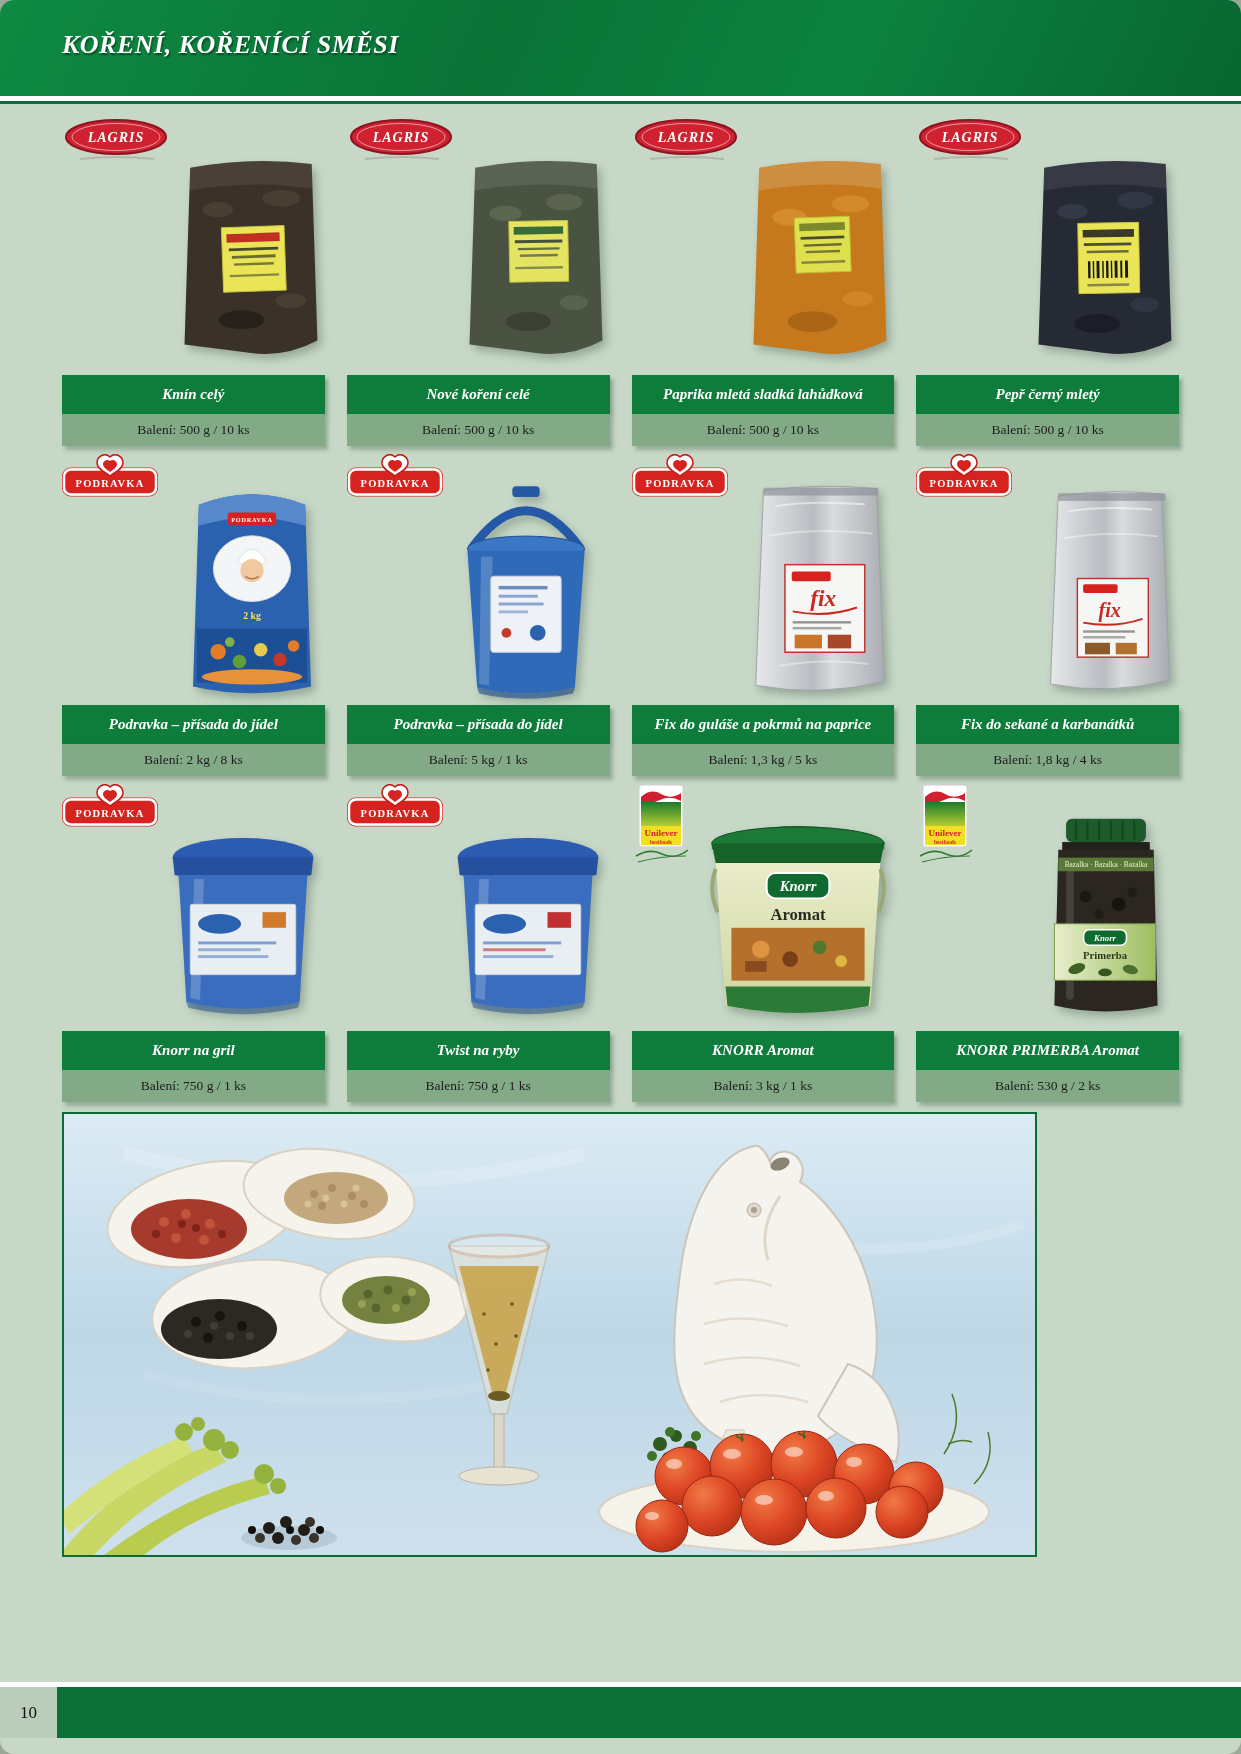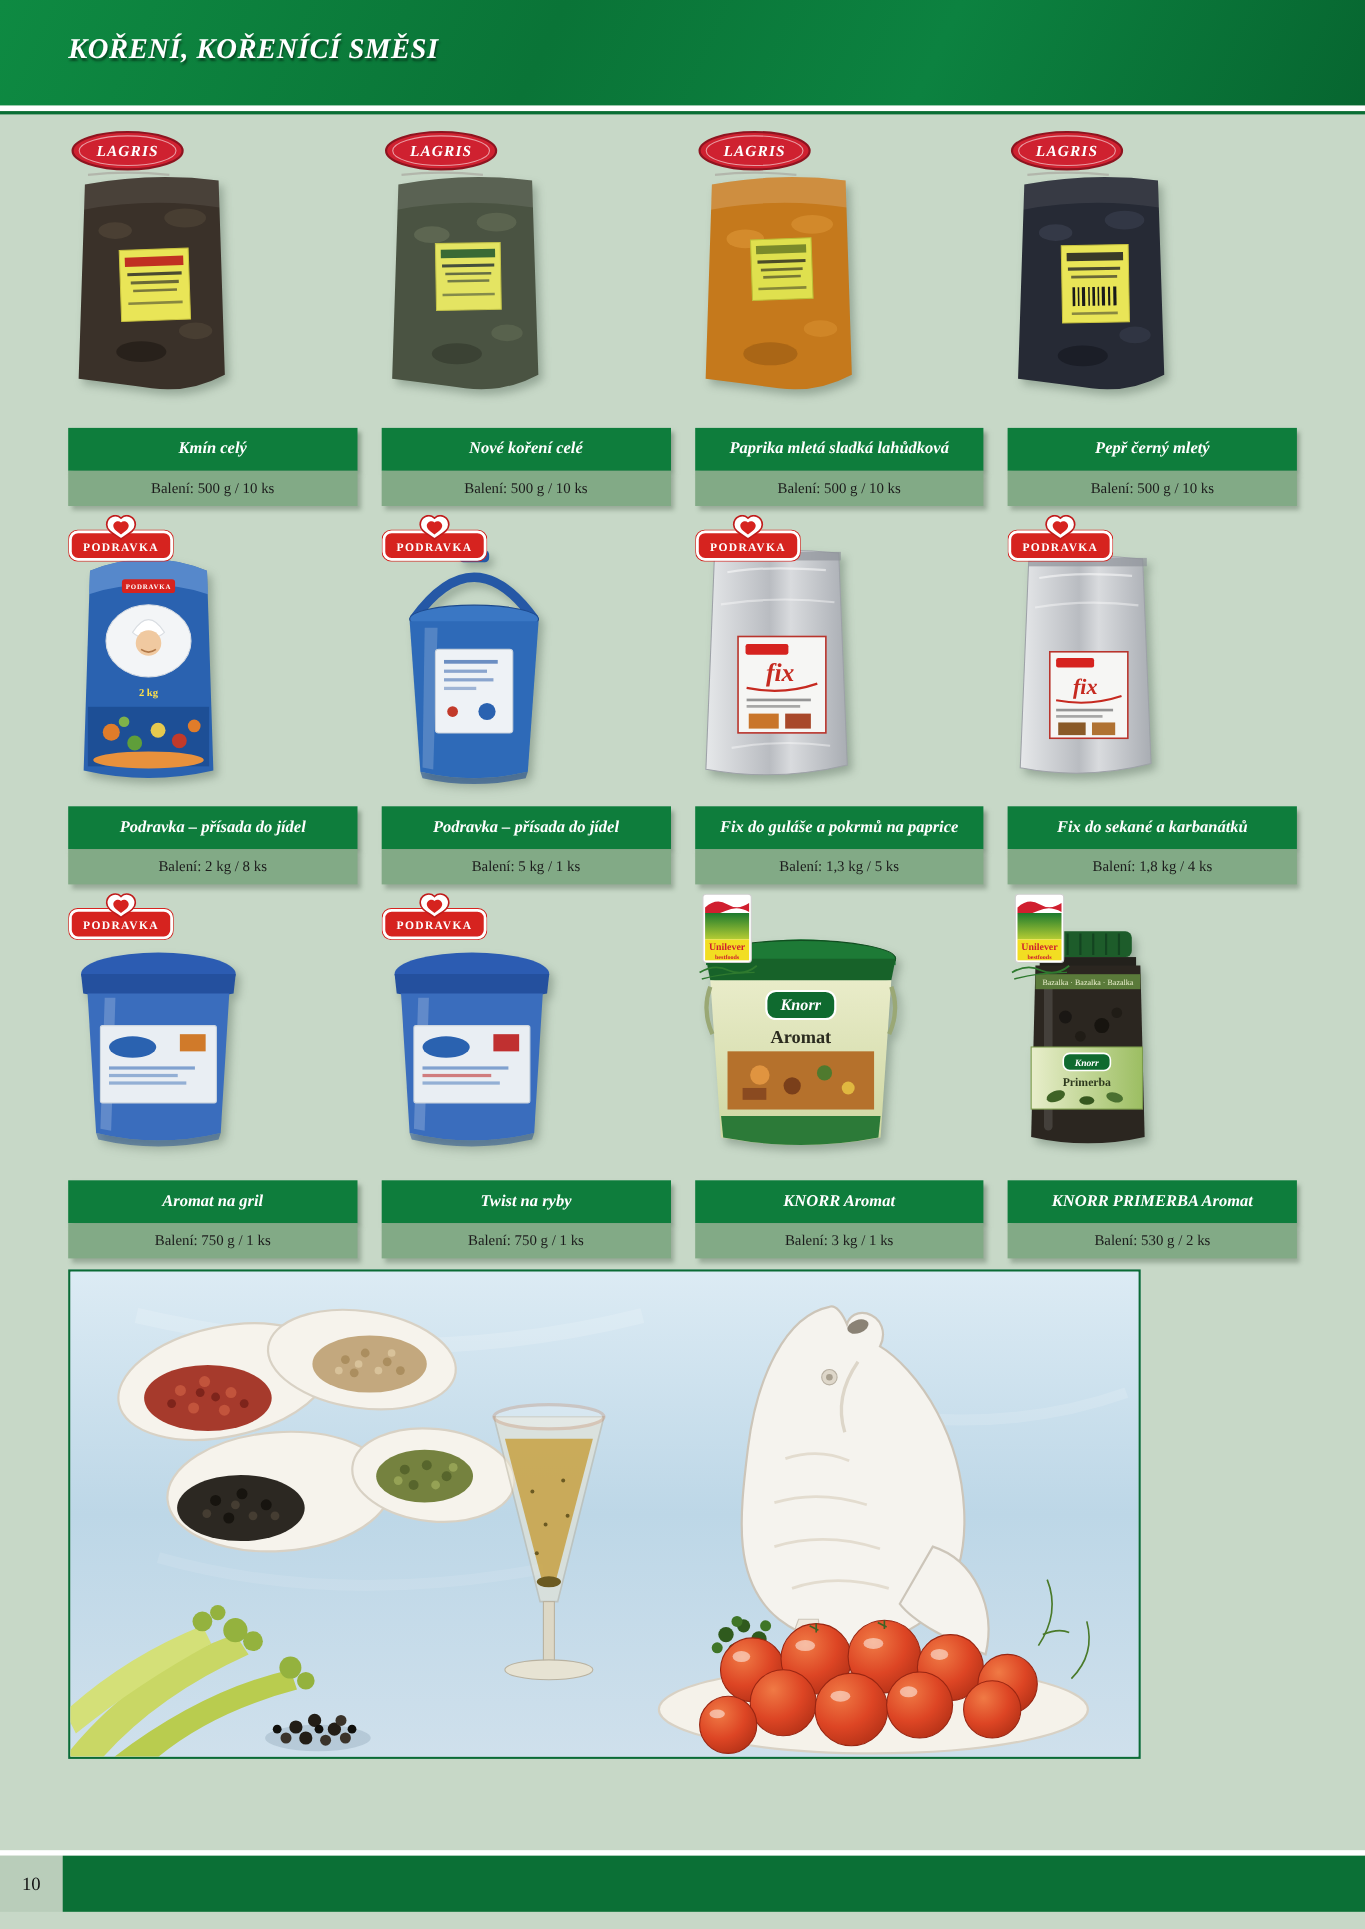--- a/index.html
+++ b/index.html
@@ -1,29 +1,29 @@
 <!DOCTYPE html>
 <html><head>
 <meta charset="utf-8">
 <style>
   html,body{margin:0;padding:0;background:#9aa89a;}
   .page{width:1241px;height:1754px;margin:0 auto;position:relative;background:#c7d8c7;
-        font-family:"Liberation Serif","DejaVu Serif",serif;overflow:hidden;}
+        font-family:"Liberation Serif","DejaVu Serif",serif;overflow:hidden;border-radius:14px;}
   
   .hdr{height:96px;display:flex;align-items:center;
        background:linear-gradient(115deg,#0e8a42 0%,#0a7437 40%,#0c8240 68%,#076630 100%);}
   .hdr h1{margin:0 0 6px 62px;color:#fff;font-size:26px;font-style:italic;font-weight:700;
           letter-spacing:.5px;text-shadow:1px 2px 2px rgba(0,0,0,.45);}
   .sep-w{height:5px;background:#ffffff;}
   .sep-g{height:3px;background:#0a6e35;}
   
   .grid{margin:12px 62px 0;display:grid;grid-template-columns:repeat(4,1fr);
         column-gap:22px;row-gap:8px;}
   .cell{position:relative;display:flex;flex-direction:column;}
-  .imgwrap{display:flex;align-items:flex-end;justify-content:flex-start;padding-bottom:17px;}
+  .imgwrap{display:flex;align-items:flex-end;justify-content:flex-end;padding-bottom:3px;}
   .r1 .imgwrap{height:256px;} .r2 .imgwrap{height:248px;} .r3 .imgwrap{height:244px;}
   .imgwrap svg{filter:drop-shadow(4px 5px 4px rgba(90,110,95,.45));}
   .logo{position:absolute;top:0;left:0;z-index:2;}
   .namebar{height:39px;background:#0e7d3c;color:#fff;display:flex;align-items:center;
            justify-content:center;font-style:italic;font-weight:700;font-size:15px;
            box-shadow:3px 4px 4px rgba(95,115,95,.55);white-space:nowrap;}
   .packbar{height:32px;background:#82aa86;color:#1c1c1c;display:flex;align-items:center;
            justify-content:center;font-size:13.5px;box-shadow:3px 4px 4px rgba(95,115,95,.45);}
   
   .photo{margin:10px 0 0 62px;width:971px;height:441px;border:2px solid #0b6b35;
@@ -370,21 +370,21 @@
           <rect x="30" y="96" width="108" height="72" rx="2" fill="#e9eef3" stroke="#cdd6df"></rect>
           <ellipse cx="60" cy="116" rx="22" ry="10" fill="#2a62b0"></ellipse>
           <rect x="104" y="104" width="24" height="16" fill="#d07a2a"></rect>
           <rect x="38" y="134" width="80" height="3" fill="#2a62b0" opacity=".55"></rect>
           <rect x="38" y="141" width="64" height="3" fill="#2a62b0" opacity=".45"></rect>
           <rect x="38" y="148" width="72" height="3" fill="#2a62b0" opacity=".45"></rect>
           <path d="M26,196 Q84,210 142,196 L140,202 Q84,215 28,202 Z" fill="#1d4a8e" opacity=".5"></path>
         </svg>
       </div>
       <div class="namebar">
-          <span>Aromat na gril</span>
+          <span>Knorr na gril</span>
         </div>
       <div class="packbar">
           <span>Balení: 750 g / 1 ks</span>
         </div>
     </div>
 
     <div class="cell r3">
       <svg class="logo" width="96" height="44" viewBox="0 0 96 44">
           <use href="#logo-podravka"></use>
         </svg>

